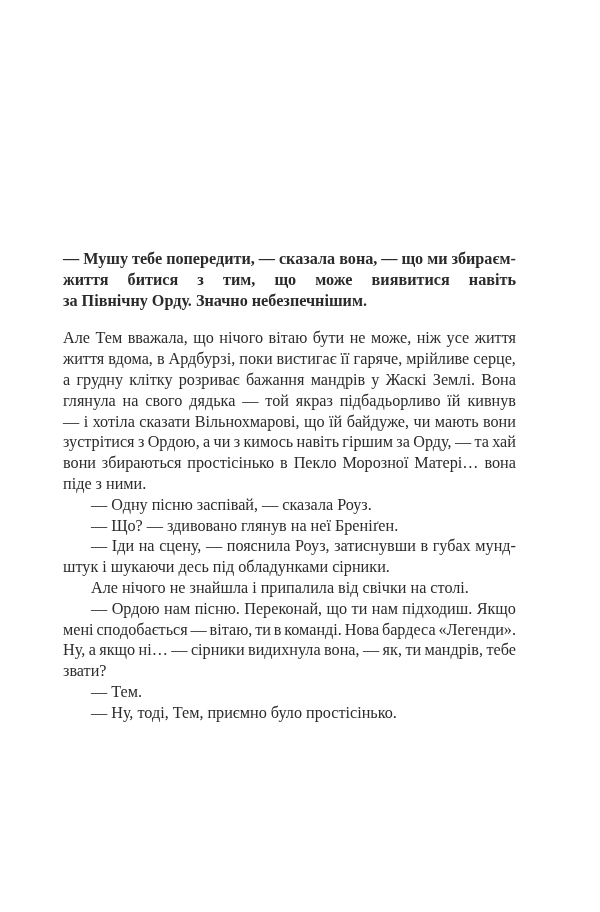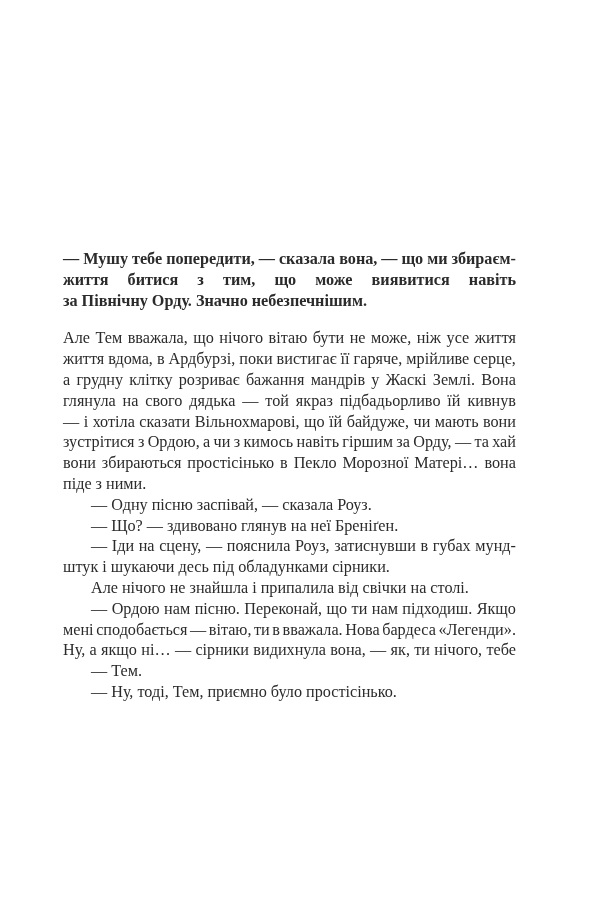--- a/index.html
+++ b/index.html
@@ -88,22 +88,23 @@
       <div class="jl indent"><span>—</span><span>Іди</span><span>на</span><span>сцену,</span><span>—</span><span>пояснила</span><span>Роуз,</span><span>затиснувши</span><span>в</span><span>губах</span><span>мунд-</span></div>
       <div class="jl last"><span>штук</span><span>і</span><span>шукаючи</span><span>десь</span><span>під</span><span>обладунками</span><span>сірники.</span></div>
     </div>
 
     <div class="indent">
       <div class="jl last"><span>Але</span><span>нічого</span><span>не</span><span>знайшла</span><span>і</span><span>припалила</span><span>від</span><span>свічки</span><span>на</span><span>столі.</span></div>
     </div>
 
     <div>
       <div class="jl indent"><span>—</span><span>Ордою</span><span>нам</span><span>пісню.</span><span>Переконай,</span><span>що</span><span>ти</span><span>нам</span><span>підходиш.</span><span>Якщо</span></div>
-      <div class="jl"><span>мені</span><span>сподобається</span><span>—</span><span>вітаю,</span><span>ти</span><span>в</span><span>вважала.</span><span>Нова</span><span>бардеса</span><span>«Легенди».</span></div>
-      <div class="jl"><span>Ну,</span><span>а</span><span>якщо</span><span>ні…</span><span>—</span><span>сірники</span><span>видихнула</span><span>вона,</span><span>—</span><span>як,</span><span>ти</span><span>нічого,</span><span>тебе</span></div>
+      <div class="jl"><span>мені</span><span>сподобається</span><span>—</span><span>вітаю,</span><span>ти</span><span>в</span><span>команді.</span><span>Нова</span><span>бардеса</span><span>«Легенди».</span></div>
+      <div class="jl"><span>Ну,</span><span>а</span><span>якщо</span><span>ні…</span><span>—</span><span>сірники</span><span>видихнула</span><span>вона,</span><span>—</span><span>як,</span><span>ти</span><span>мандрів,</span><span>тебе</span></div>
+      <div class="jl last"><span>звати?</span></div>
     </div>
 
     <div class="indent">
       <div class="jl last"><span>—</span><span>Тем.</span></div>
     </div>
 
     <div class="indent">
       <div class="jl last"><span>—</span><span>Ну,</span><span>тоді,</span><span>Тем,</span><span>приємно</span><span>було</span><span>простісінько.</span></div>
     </div>
   </div>

